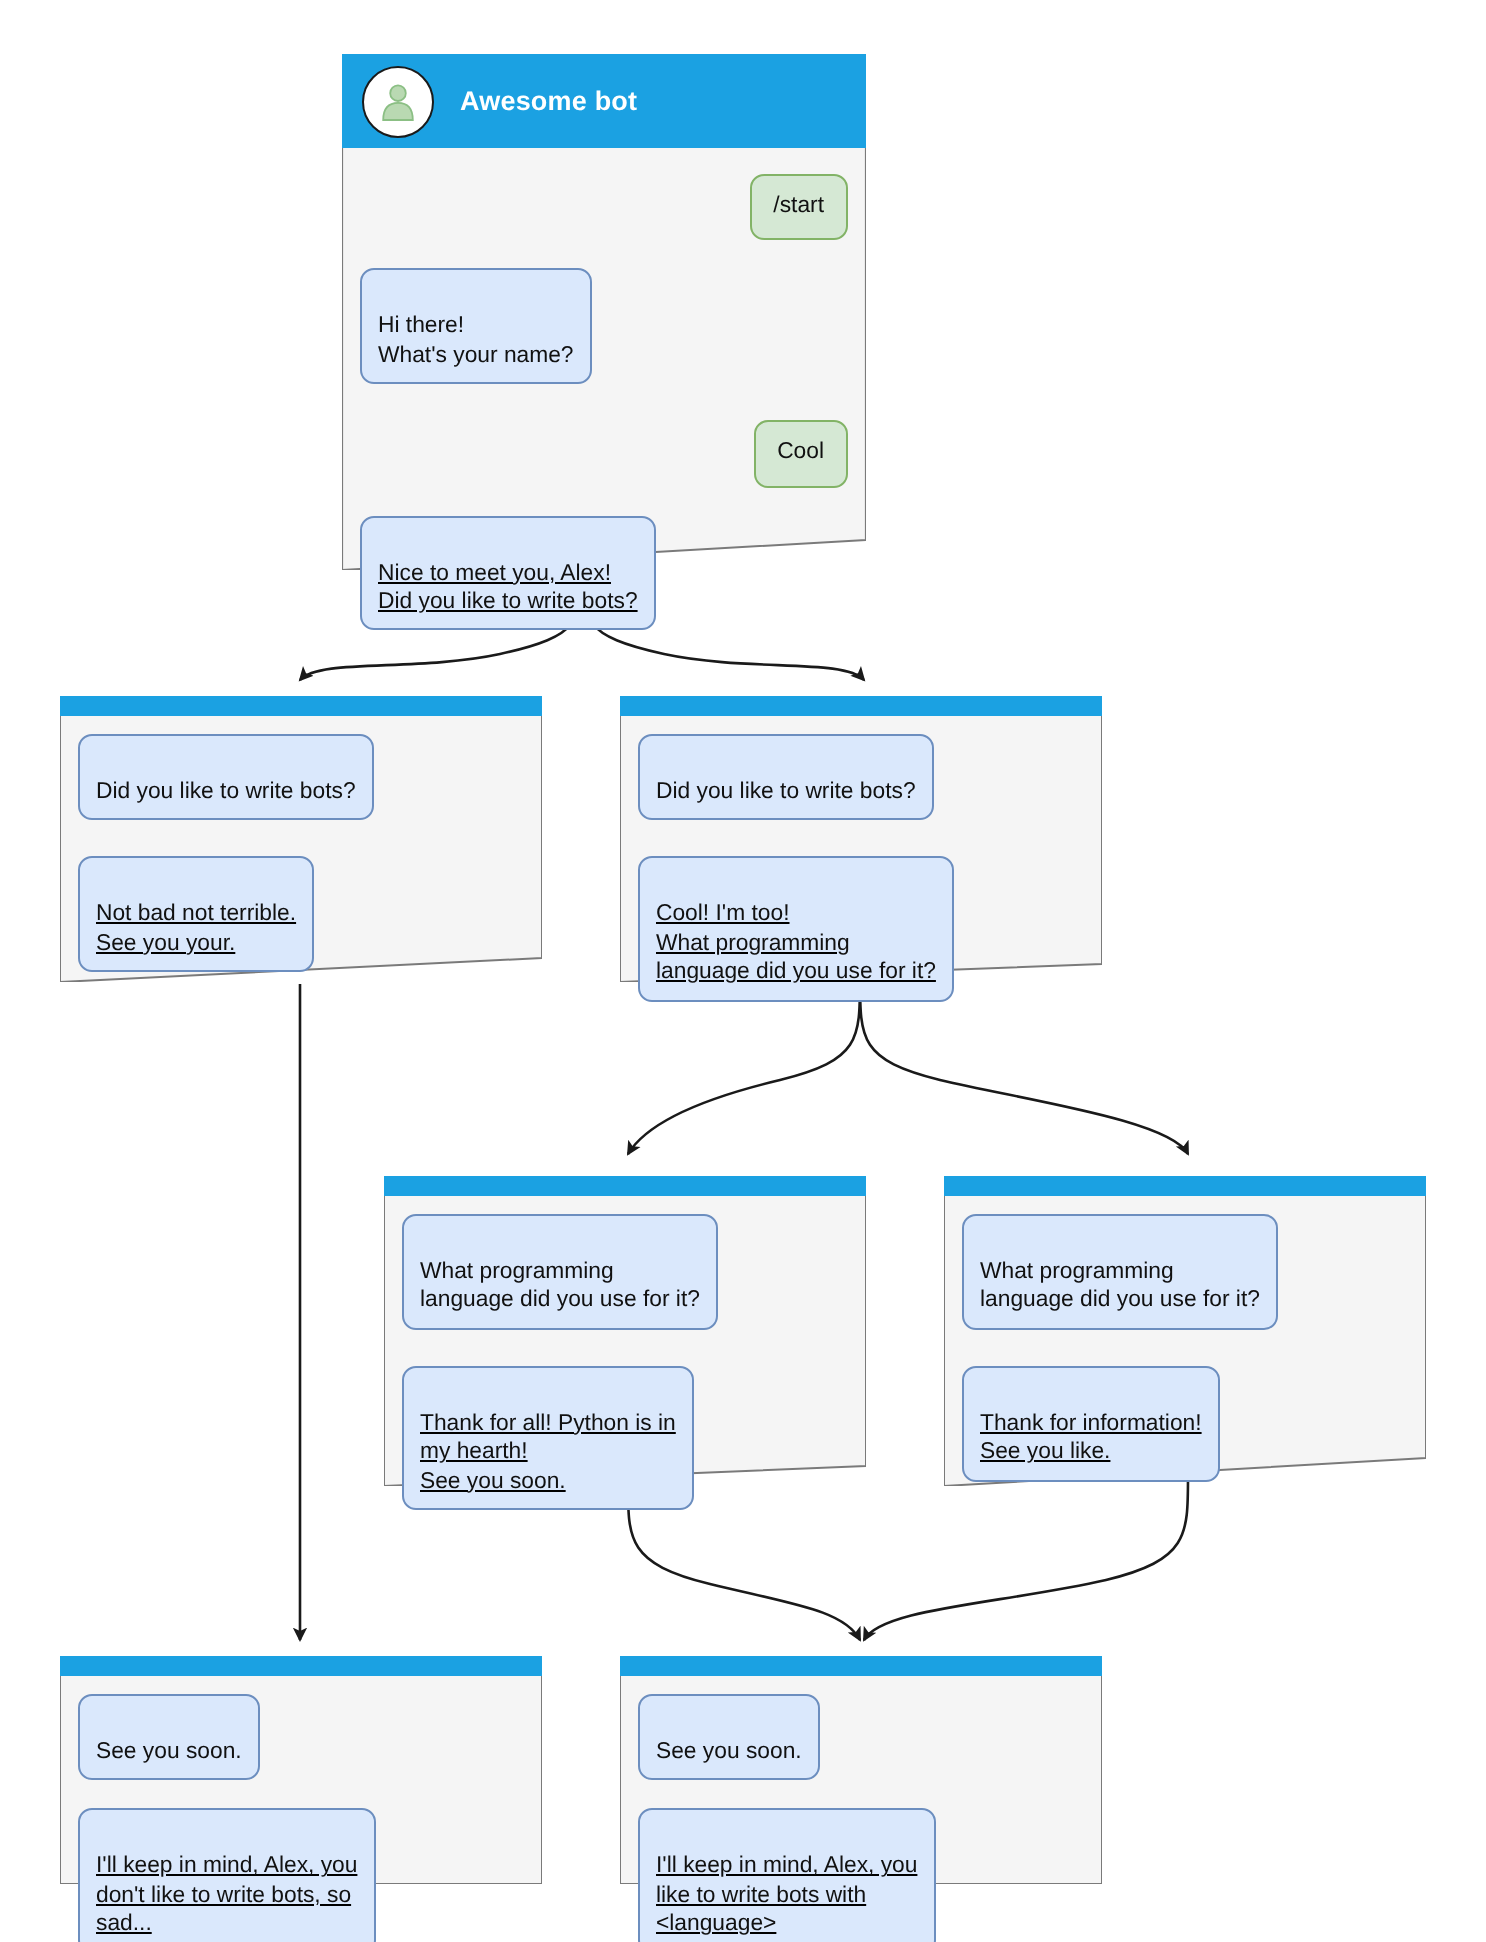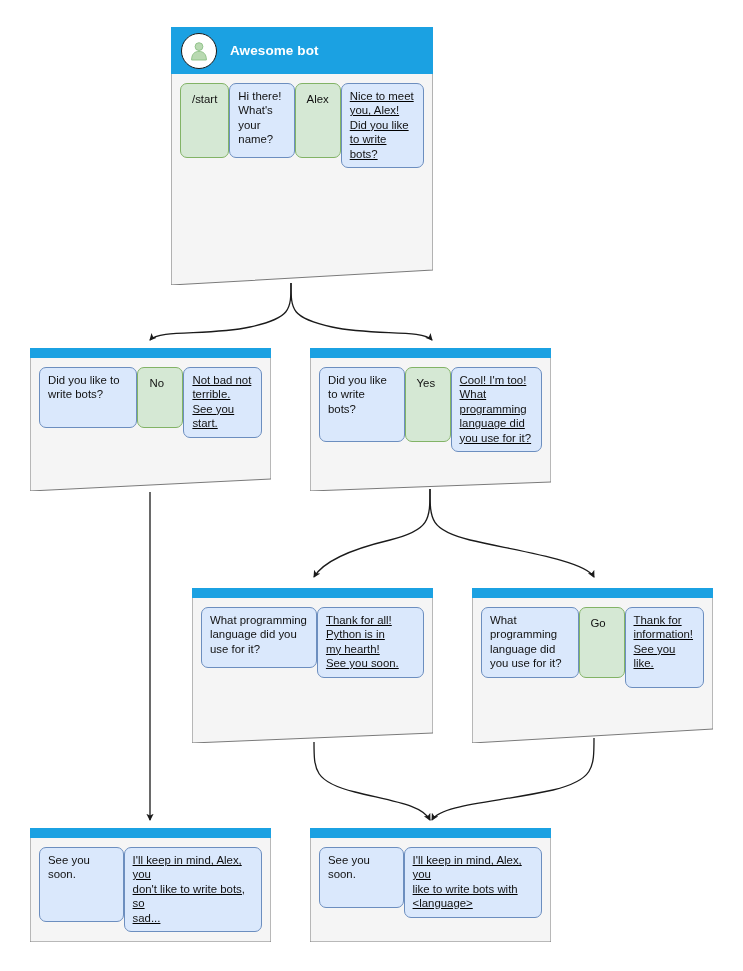--- a/index.html
+++ b/index.html
@@ -74,32 +74,32 @@
   }
   
   .hdr-thin {
     height: 10px;
   }
   
   .chat {
     padding: 9px 9px 10px 9px;
     box-sizing: border-box;
     display: flex;
-    flex-direction: row;
+    flex-direction: column;
   }
   .row {
     display: flex;
     margin-bottom: 10px;
   }
   .row:last-child { margin-bottom: 0; text-decoration: underline; }
   .row.left  { justify-content: flex-start; }
   .row.right { justify-content: flex-end; }
   .bubble {
     border-radius: 7px;
-    padding: 5px 8px 6px 8px;
+    padding: 21px 8px 6px 8px;
     font-size: 11.4px;
     line-height: 14.4px;
     color: #111111;
     box-sizing: border-box;
     white-space: pre-line;
     max-width: 175px;
     border-width: 1px;
     border-style: solid;
   }
   .bubble.bot {
@@ -163,21 +163,21 @@
         <div class="row right">
           <div class="bubble user">/start</div>
         </div>
         <div class="sp-4"></div>
         <div class="row left">
           <div class="bubble bot">Hi there!
 What's your name?</div>
         </div>
         <div class="sp-8"></div>
         <div class="row right">
-          <div class="bubble user">Alex</div>
+          <div class="bubble user">Cool</div>
         </div>
         <div class="sp-4"></div>
         <div class="row left">
           <div class="bubble bot">Nice to meet you, Alex!
 Did you like to write bots?</div>
         </div>
       </div>
     </div>
   </div>
 
@@ -186,47 +186,41 @@
       <path d="M0,0 L241,0 L241,131 L0,143 Z" fill="#f5f5f5" stroke="#7a7a7a" stroke-width="1"></path>
       <path d="M0,0 L241,0 L241,10 L0,10 Z" fill="#1ba1e2"></path>
     </svg>
     <div class="node-inner">
       <div class="hdr-thin"></div>
       <div class="chat">
         <div class="row left">
           <div class="bubble bot">Did you like to write bots?</div>
         </div>
         <div class="sp-4"></div>
-        <div class="row right">
-          <div class="bubble user">No</div>
-        </div>
         <div class="sp-4"></div>
         <div class="row left">
           <div class="bubble bot">Not bad not terrible.
-See you start.</div>
+See you your.</div>
         </div>
       </div>
     </div>
   </div>
 
   <div class="node" style="left:310px; top:348px; width:241px; height:143px;">
     <svg class="node-shape" viewBox="0 0 241 143" preserveAspectRatio="none">
       <path d="M0,0 L241,0 L241,134 L0,143 Z" fill="#f5f5f5" stroke="#7a7a7a" stroke-width="1"></path>
       <path d="M0,0 L241,0 L241,10 L0,10 Z" fill="#1ba1e2"></path>
     </svg>
     <div class="node-inner">
       <div class="hdr-thin"></div>
       <div class="chat">
         <div class="row left">
           <div class="bubble bot">Did you like to write bots?</div>
         </div>
         <div class="sp-4"></div>
-        <div class="row right">
-          <div class="bubble user">Yes</div>
-        </div>
         <div class="sp-4"></div>
         <div class="row left">
           <div class="bubble bot">Cool! I'm too!
 What programming
 language did you use for it?</div>
         </div>
       </div>
     </div>
   </div>
 
@@ -259,23 +253,20 @@
       <path d="M0,0 L241,0 L241,10 L0,10 Z" fill="#1ba1e2"></path>
     </svg>
     <div class="node-inner">
       <div class="hdr-thin"></div>
       <div class="chat">
         <div class="row left">
           <div class="bubble bot">What programming
 language did you use for it?</div>
         </div>
         <div class="sp-4"></div>
-        <div class="row right">
-          <div class="bubble user">Go</div>
-        </div>
         <div class="sp-4"></div>
         <div class="row left">
           <div class="bubble bot">Thank for information!
 See you like.</div>
         </div>
       </div>
     </div>
   </div>
 
   <div class="node" style="left:30px; top:828px; width:241px; height:114px;">

